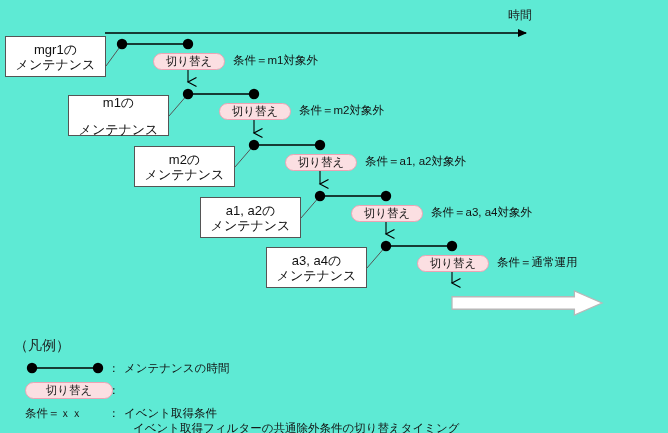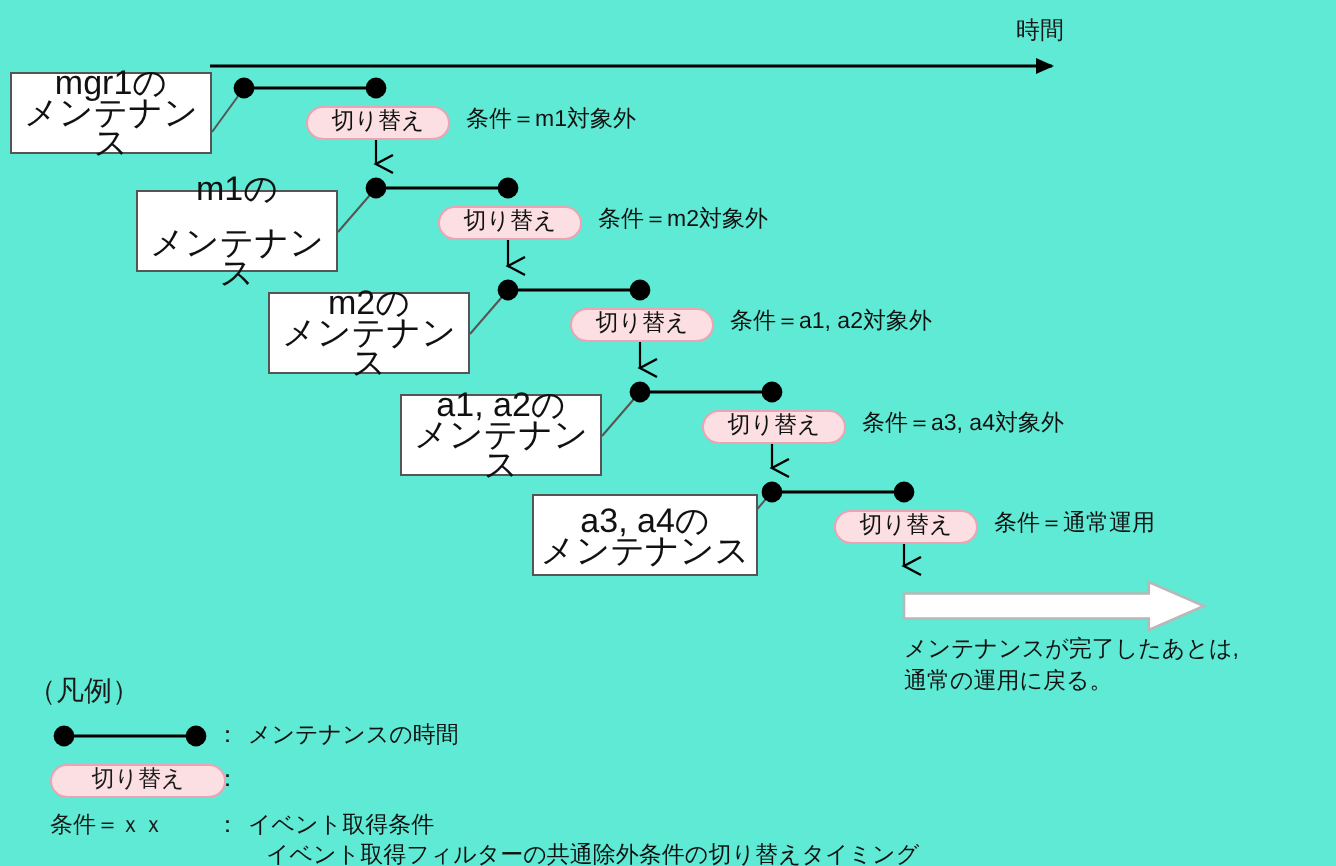--- a/index.html
+++ b/index.html
@@ -39,21 +39,21 @@
   
   .mbox {
     position: absolute;
     box-sizing: border-box;
     border: 1px solid #555555;
     background: #ffffff;
     display: flex;
     flex-direction: column;
     align-items: center;
     justify-content: center;
-    font-size: 17px;
+    font-size: 13px;
     line-height: 15px;
     color: #111111;
     text-align: center;
   }
   .mbox .l1 { display: block; }
   .mbox .l2 { display: block; }
 
   
   .pill {
     position: absolute;
@@ -199,30 +199,28 @@
         <span class="l2">メンテナンス</span>
       </div>
       <div class="pill" style="left: 285px; top: 154px; width: 72px;">切り替え</div>
       <div class="cond" style="left: 365px; top: 154px;">条件＝a1, a2対象外</div>
       <div class="mbox" style="left: 200px; top: 197px; width: 101px; height: 41px;">
         <span class="l1">a1, a2の</span>
         <span class="l2">メンテナンス</span>
       </div>
       <div class="pill" style="left: 351px; top: 205px; width: 72px;">切り替え</div>
       <div class="cond" style="left: 431px; top: 205px;">条件＝a3, a4対象外</div>
-      <div class="mbox" style="left: 266px; top: 247px; width: 113px; height: 41px;">
+      <div class="mbox" style="left: 266px; top: 247px; width: 101px; height: 41px;">
         <span class="l1">a3, a4の</span>
         <span class="l2">メンテナンス</span>
       </div>
       <div class="pill" style="left: 417px; top: 255px; width: 72px;">切り替え</div>
       <div class="cond" style="left: 497px; top: 255px;">条件＝通常運用</div>
     </div>
 
-  <div class="note" id="note-line1" style="left: 452px; top: 318px;">メンテナンスが完了したあとは,</div>
-  <div class="note" id="note-line2" style="left: 452px; top: 334px;">通常の運用に戻る。</div>
 
   <div class="legend-title" id="legend-title" style="left: 14px; top: 338px;">（凡例）</div>
 
   <div id="legend-layer">
       <div class="legend-text" style="left: 108px; top: 361px;">：</div>
       <div class="legend-text" style="left: 124px; top: 361px;">メンテナンスの時間</div>
       <div class="legend-pill" style="left: 25px; top: 382px; width: 88px;">切り替え</div>
       <div class="legend-text" style="left: 108px; top: 383px;">：</div>
       <div class="legend-text" style="left: 133px; top: 383px; margin-top: 38px;">イベント取得フィルターの共通除外条件の切り替えタイミング</div>
       <div class="legend-cond" style="left: 25px; top: 406px;">条件＝ｘｘ</div>

